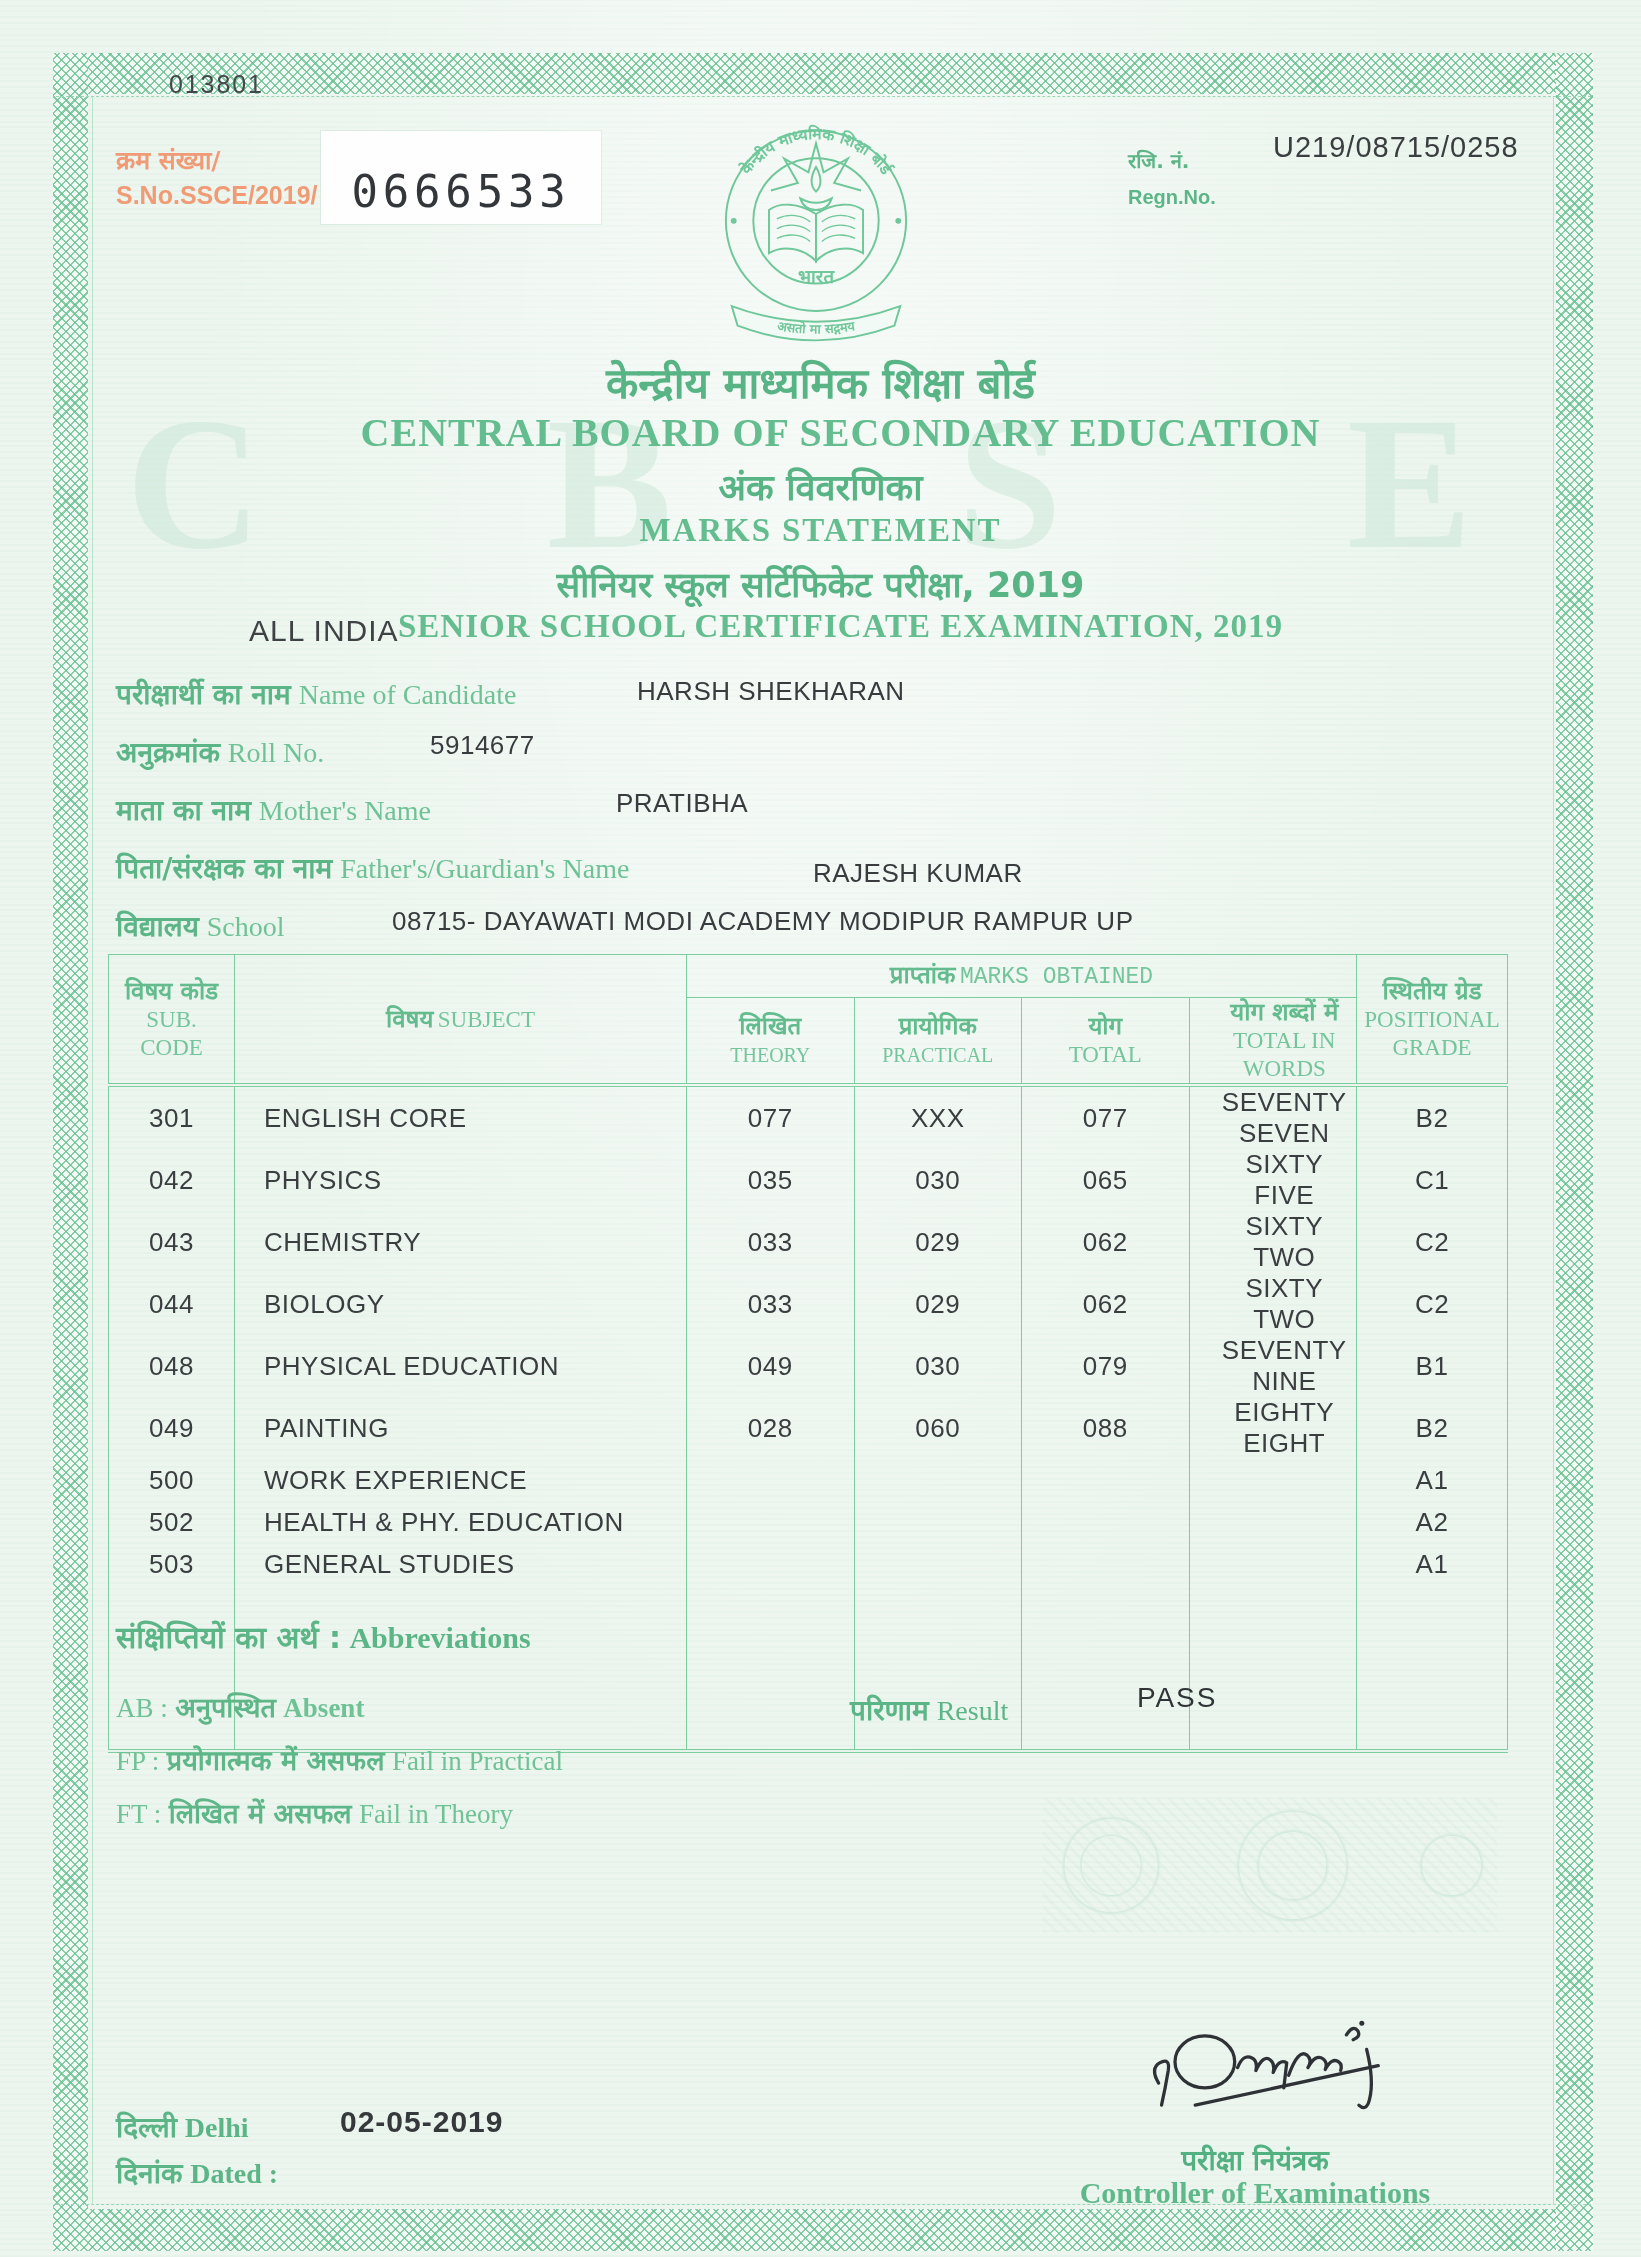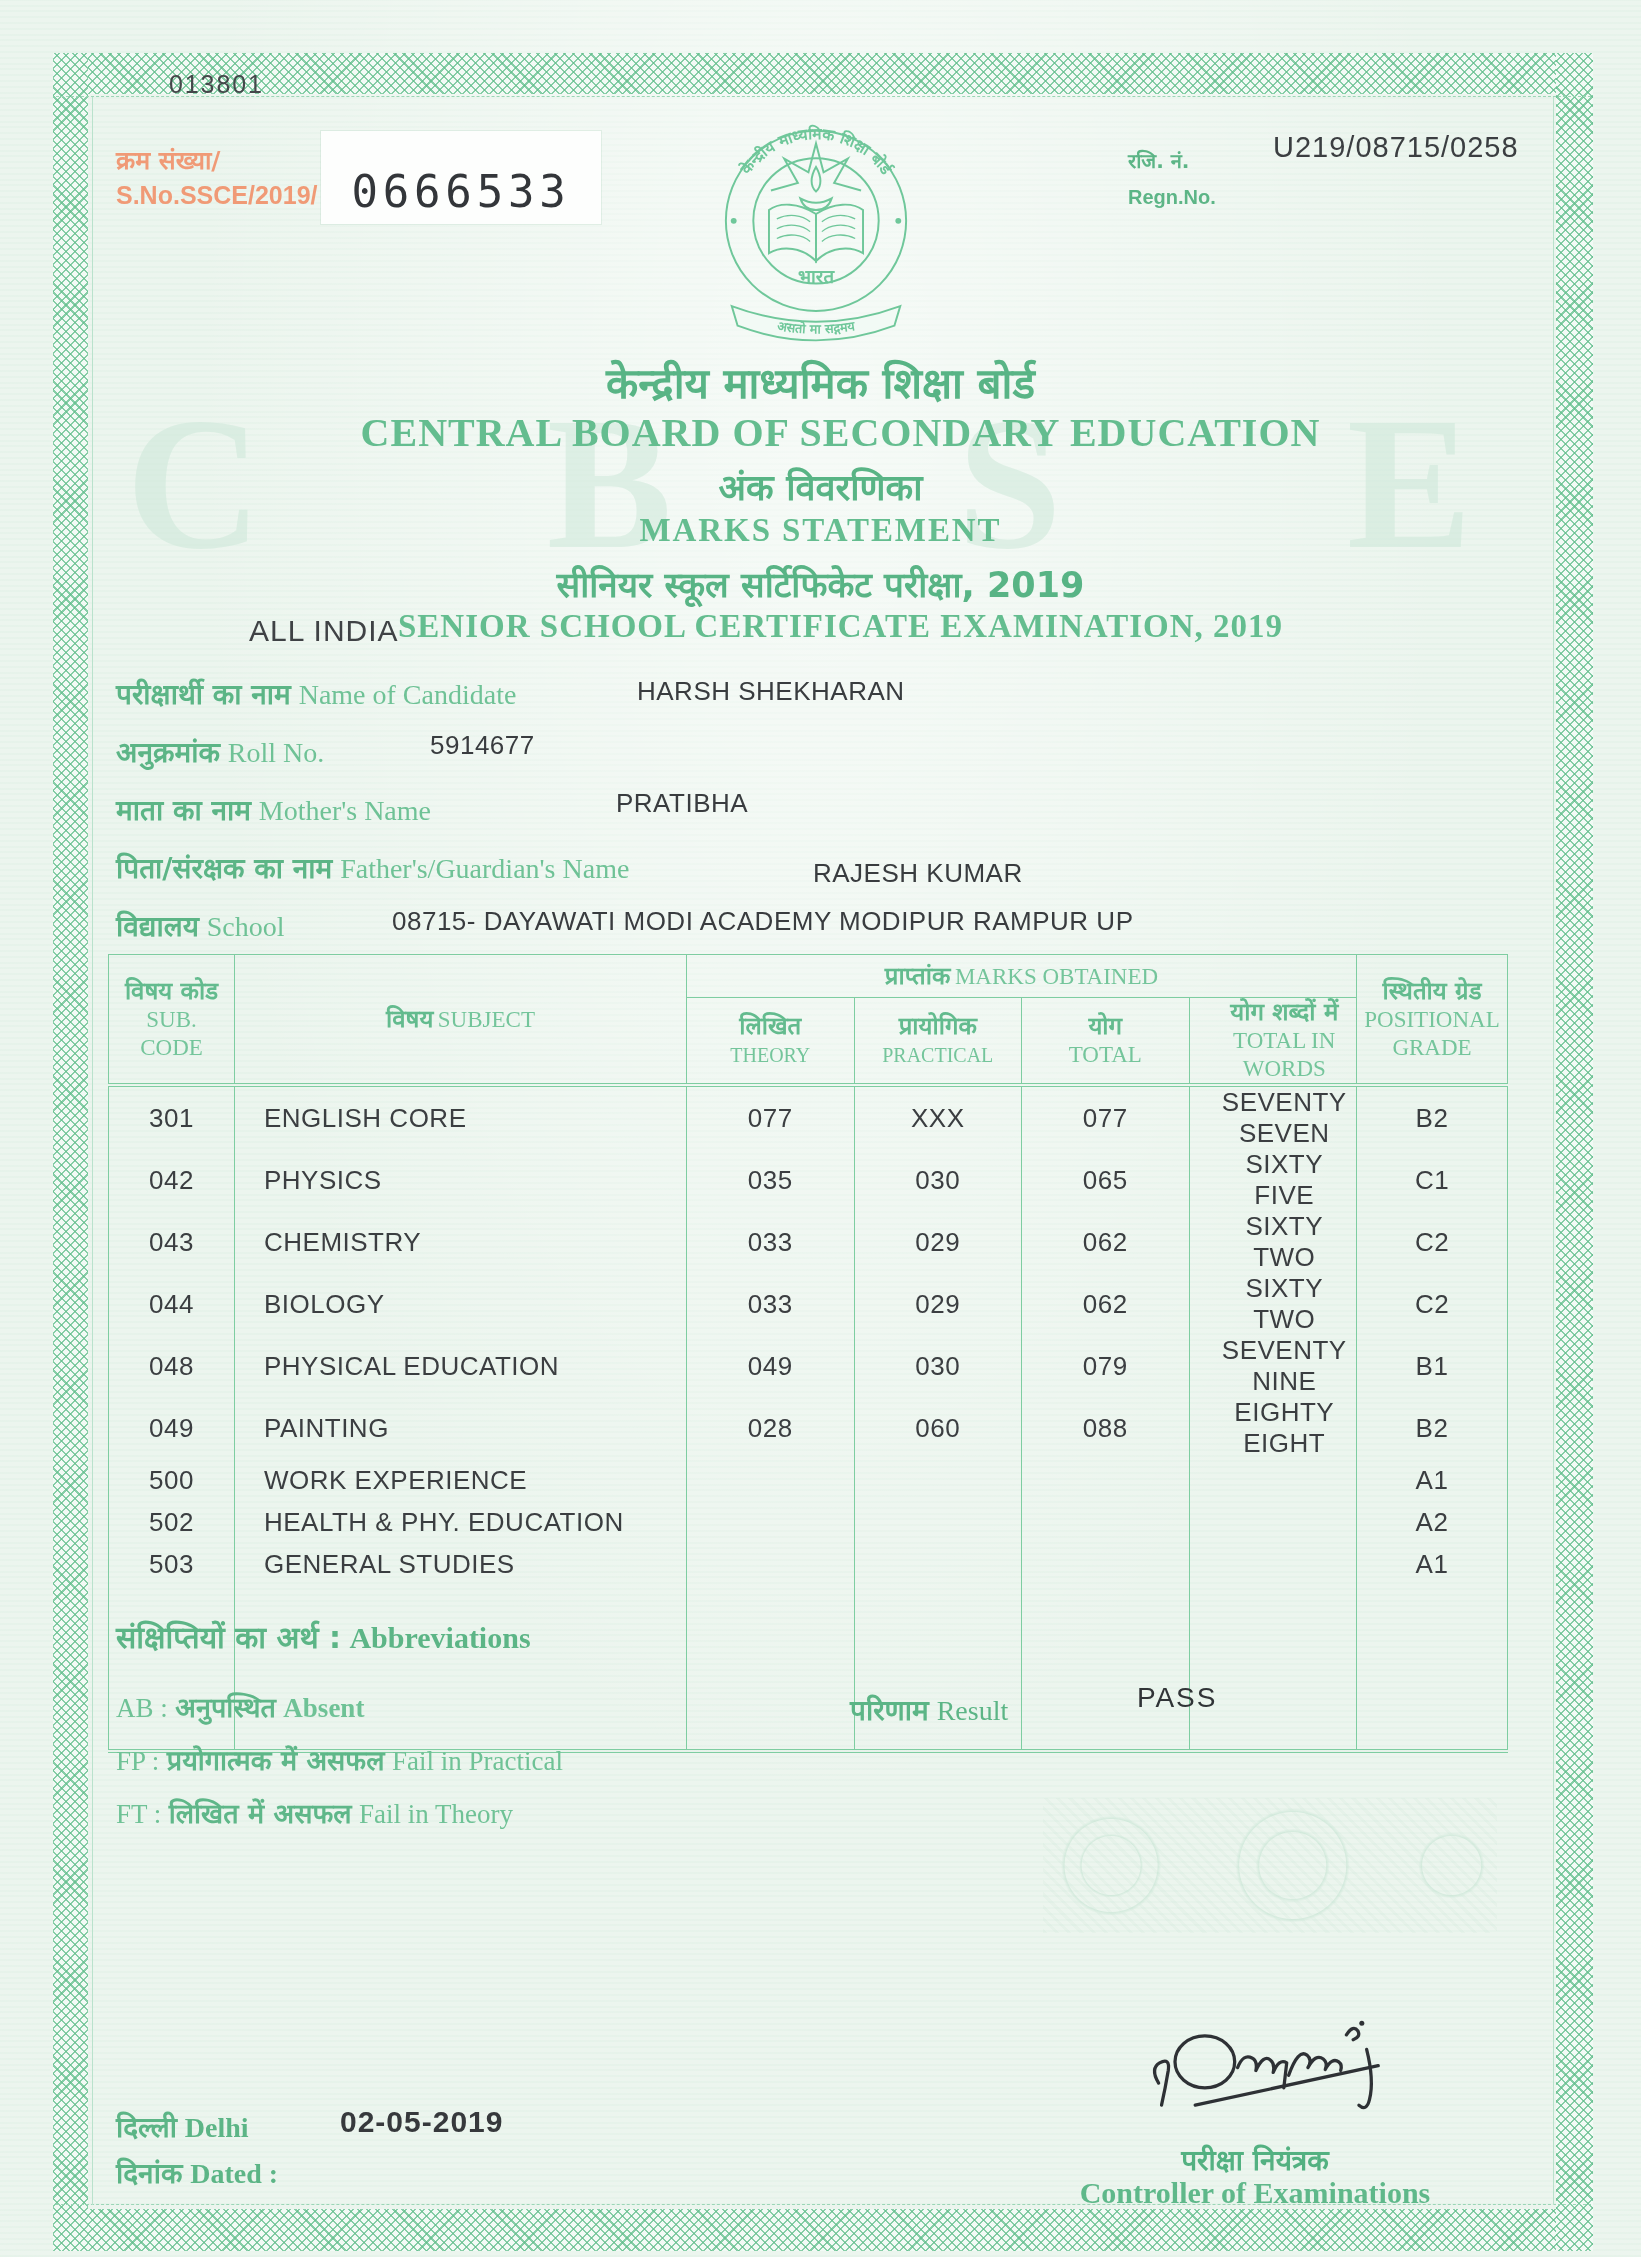--- a/index.html
+++ b/index.html
@@ -241,21 +241,21 @@
             <span class="th-hi">विषय कोड</span>
             <span class="th-en">SUB.</span>
             <span class="th-en">CODE</span>
           </th>
           <th class="col-subject" style="text-align:center;padding-left:0 !important;" rowspan="2">
             <span style="display:inline;" class="th-hi">विषय</span>
             <span style="display:inline;" class="th-en">SUBJECT</span>
           </th>
           <th colspan="4">
             <span style="display:inline;" class="th-hi">प्राप्तांक</span>
-            <span style="display:inline;" class="th-en">MARKS OBTAINED</span>
+            <span style="display:inline;font-family:Liberation Mono, monospace;" class="th-en">MARKS OBTAINED</span>
           </th>
           <th class="col-grade" rowspan="2">
             <span class="th-hi">स्थितीय ग्रेड</span>
             <span class="th-en">POSITIONAL</span>
             <span class="th-en">GRADE</span>
           </th>
         </tr>
         <tr class="sub-row">
           <th class="col-theory">
             <span class="th-hi">लिखित</span>

